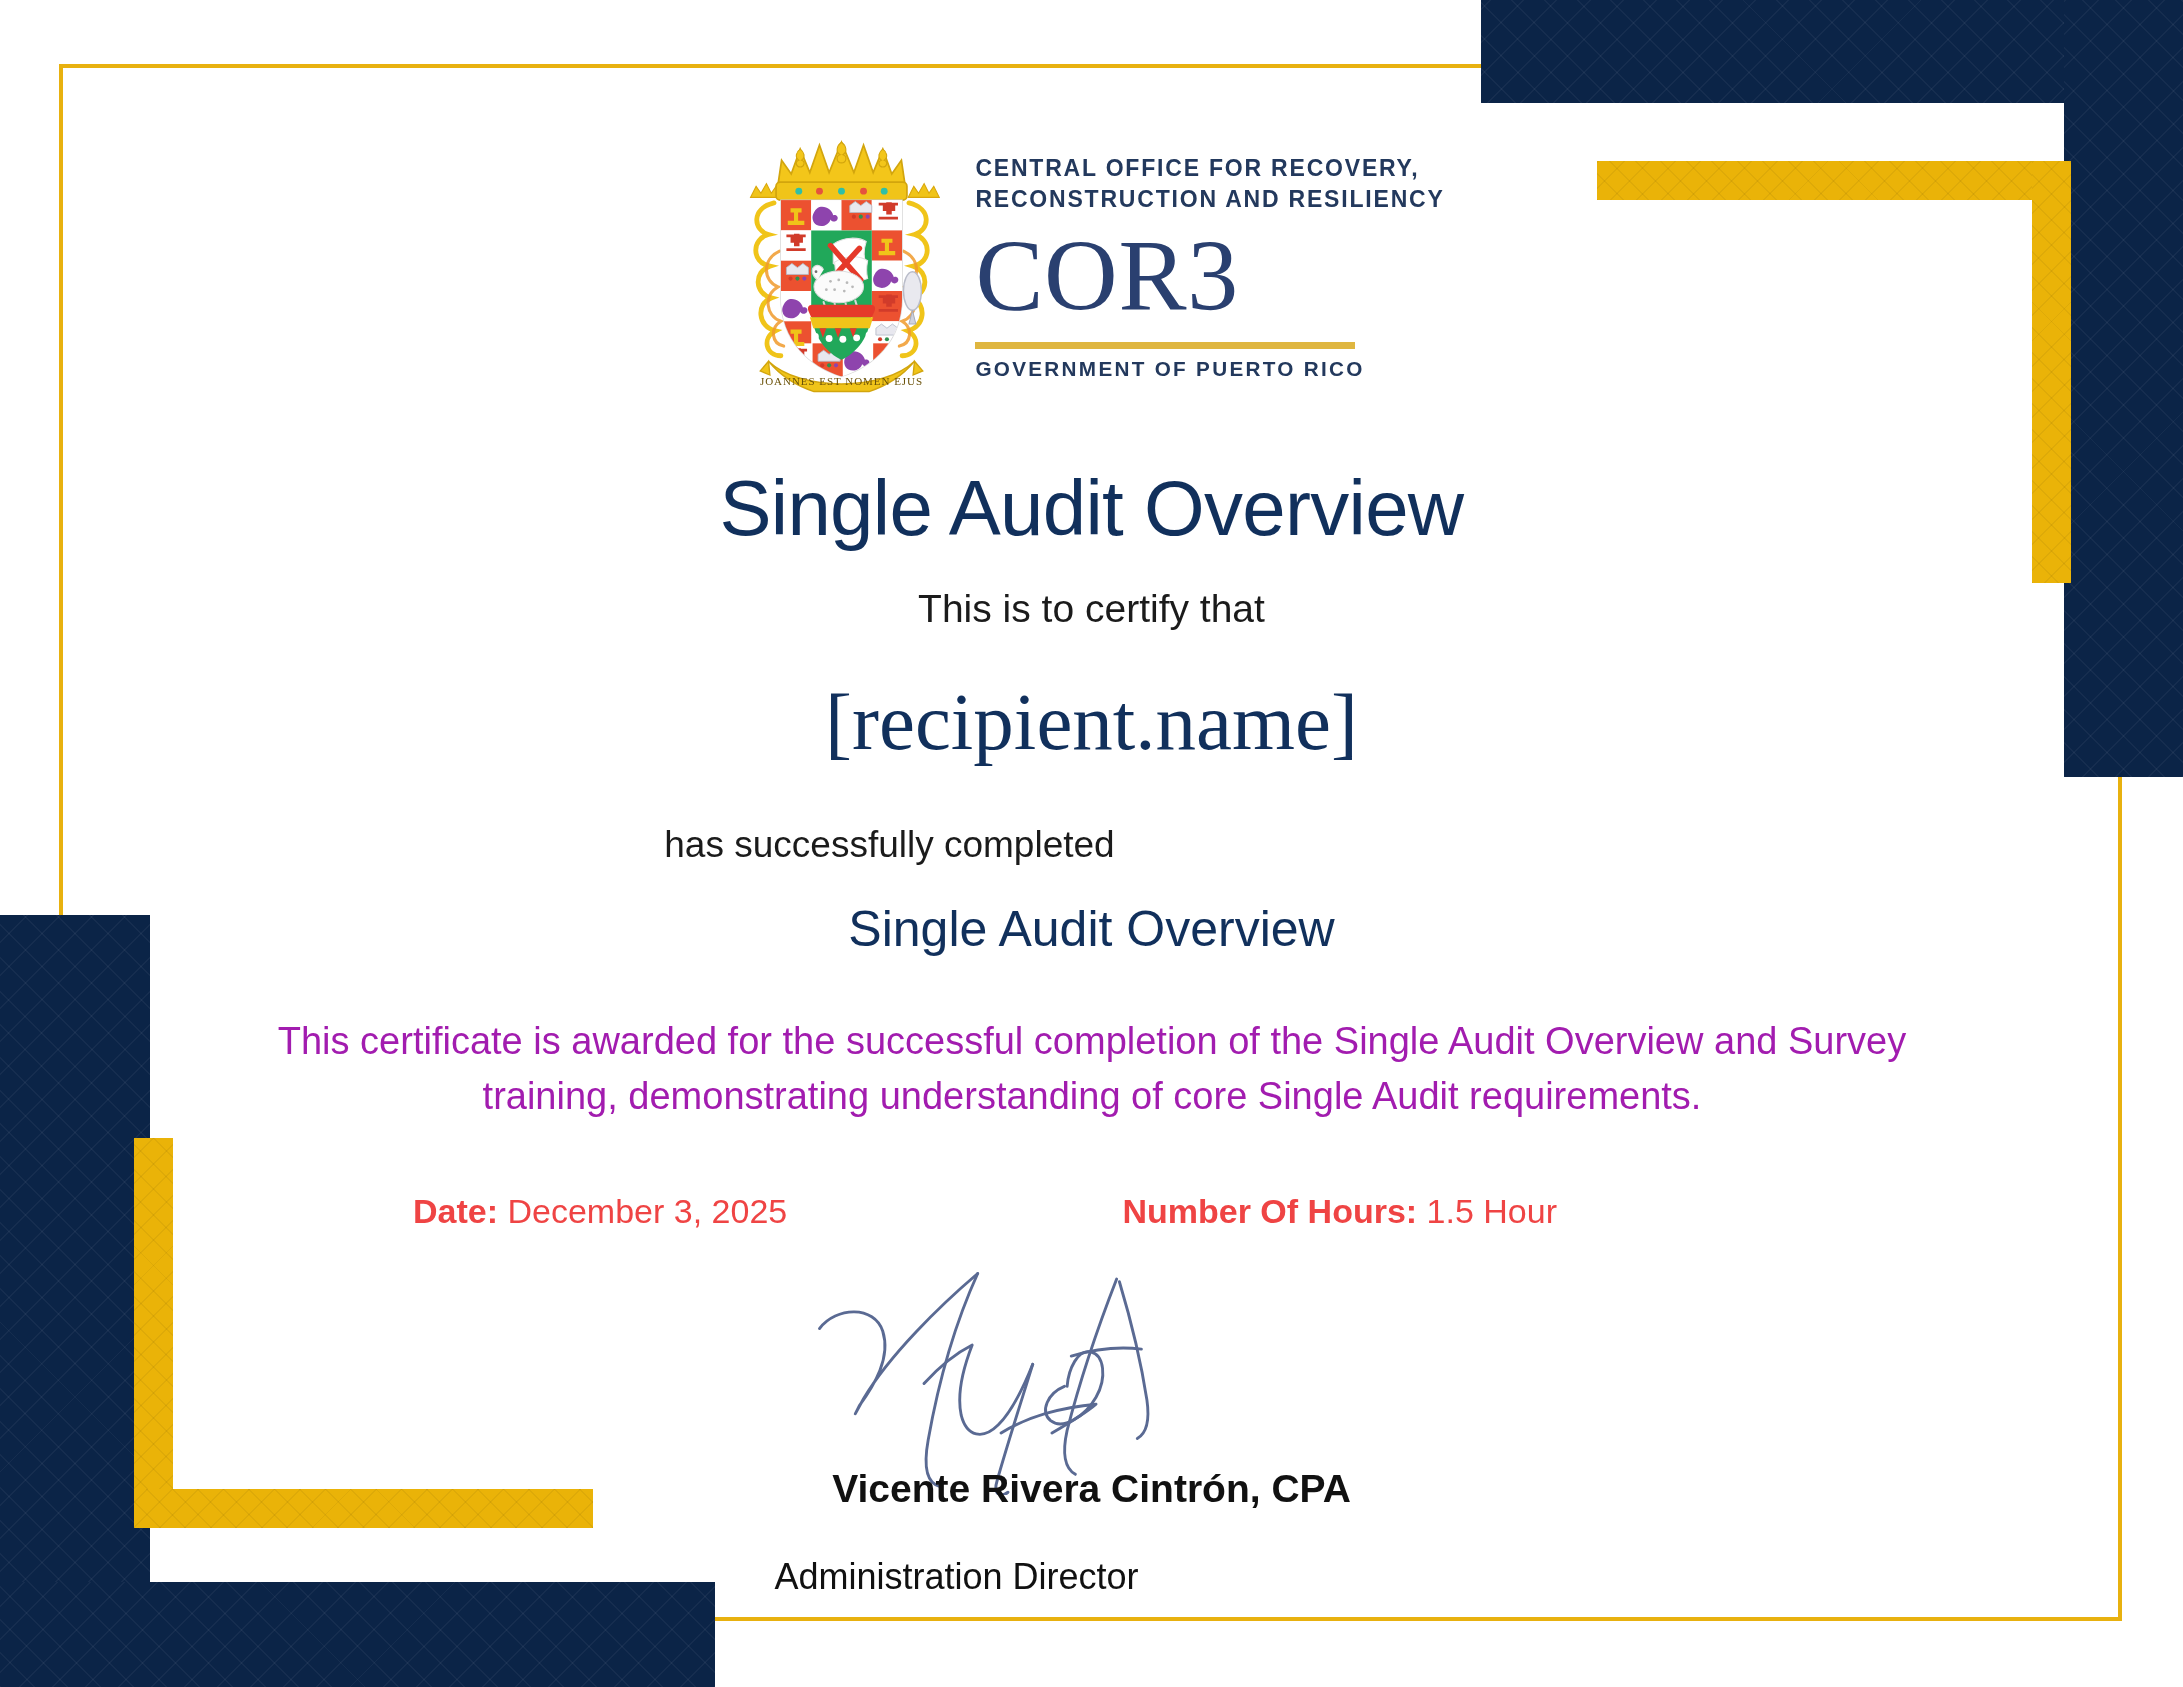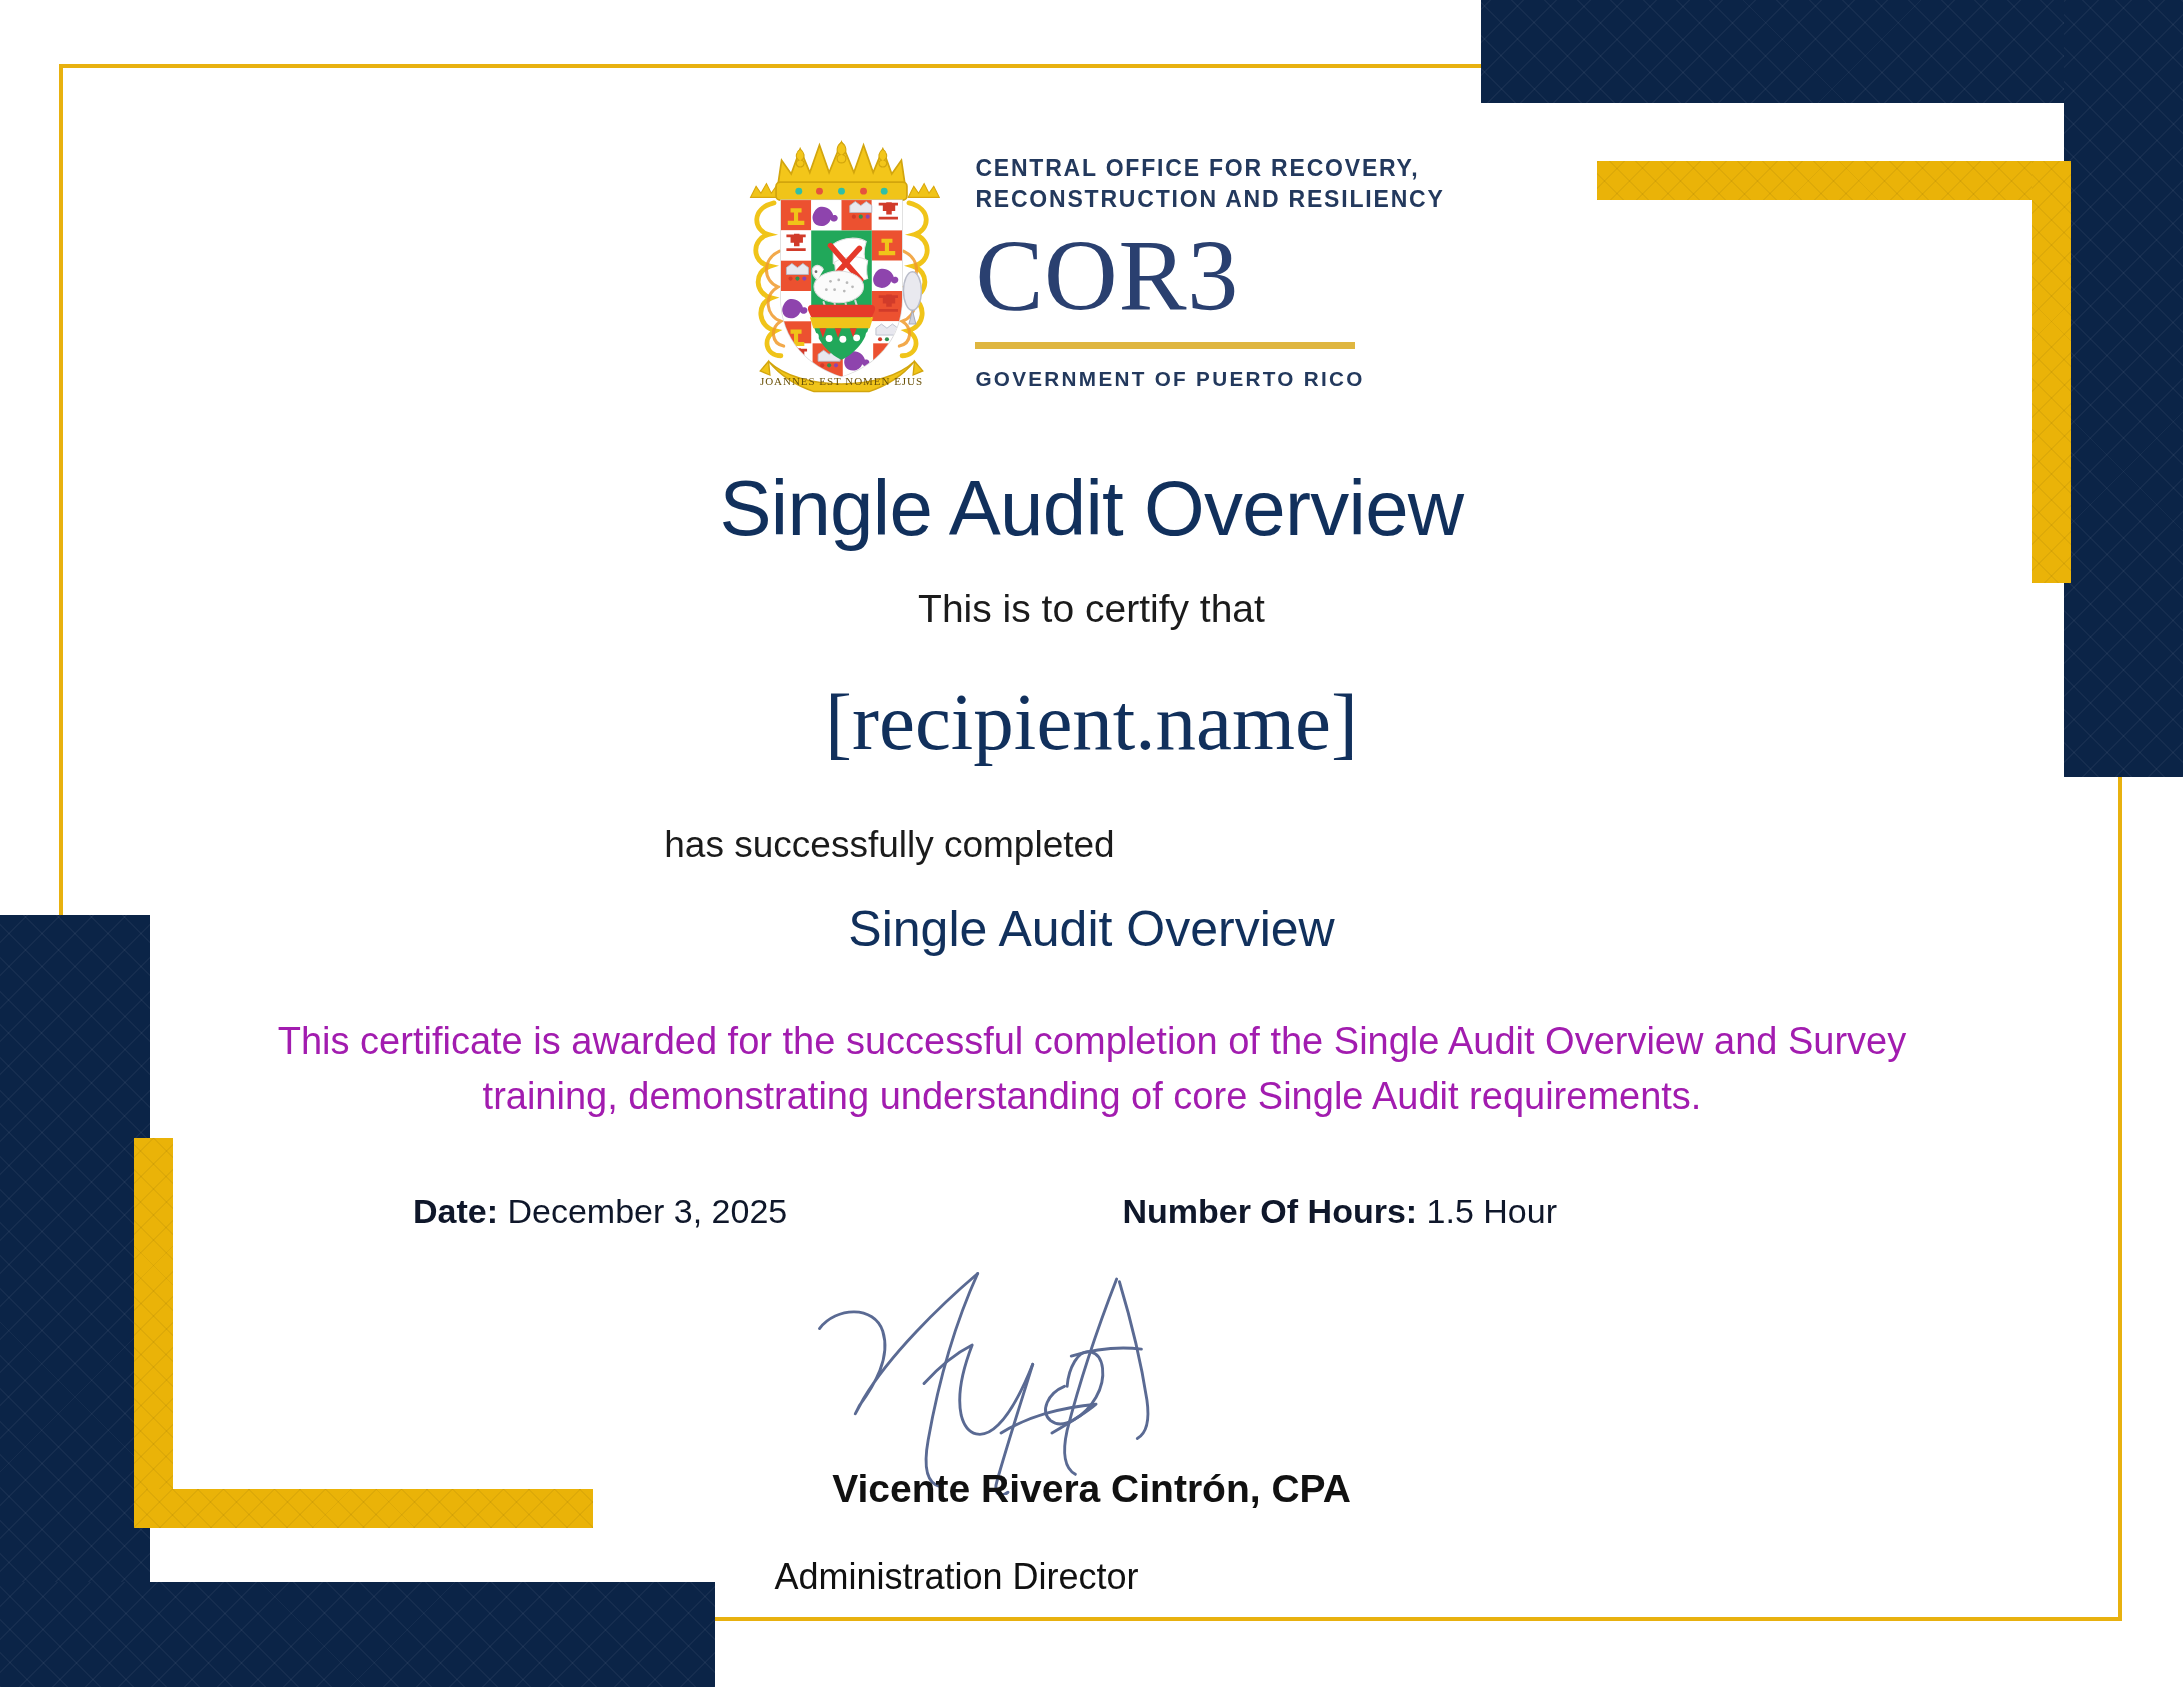--- a/index.html
+++ b/index.html
@@ -87,21 +87,21 @@
     line-height:1.0;
     letter-spacing:0.7px;
     margin-top:11px;
   }
   .logo-rule{
     margin-top:15px;
     width:380px;height:6.9px;
     background:#dfb640;
   }
   .logo-gov{
-    margin-top:18px;
+    margin-top:8px;
     color:#23395d;
     font-size:20.7px;
     font-weight:600;
     letter-spacing:2.3px;
   }
 
   
   .title{
     position:absolute; left:0; top:463px; width:2183px;
     text-align:center;
@@ -145,21 +145,21 @@
     font-size:38px;
     line-height:1.46;
   }
 
   
   .meta{
     position:absolute; left:413px; top:1192px; width:1309px;
     display:flex;
     justify-content:space-between;
     align-items:baseline;
-    color:#0f172a;
+    color:#ef4444;
     font-size:34px;
     gap:40px;
   }
   .meta-group{ white-space:nowrap; }
   .meta-label{ font-weight:700; }
   .meta-value{ font-weight:400; }
   .meta-group.hours{ margin-right:165px; }
 
   
   .sig-area{

